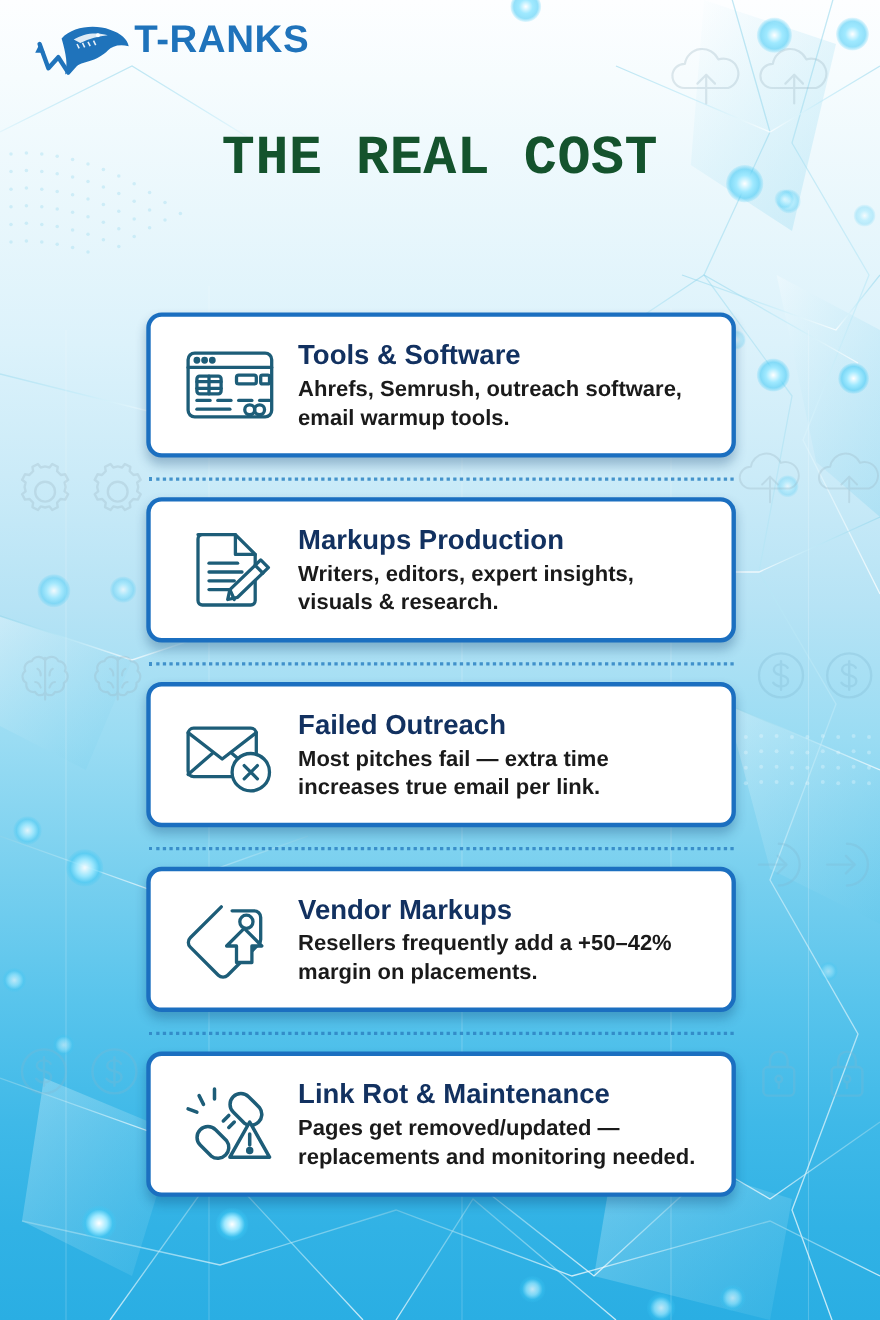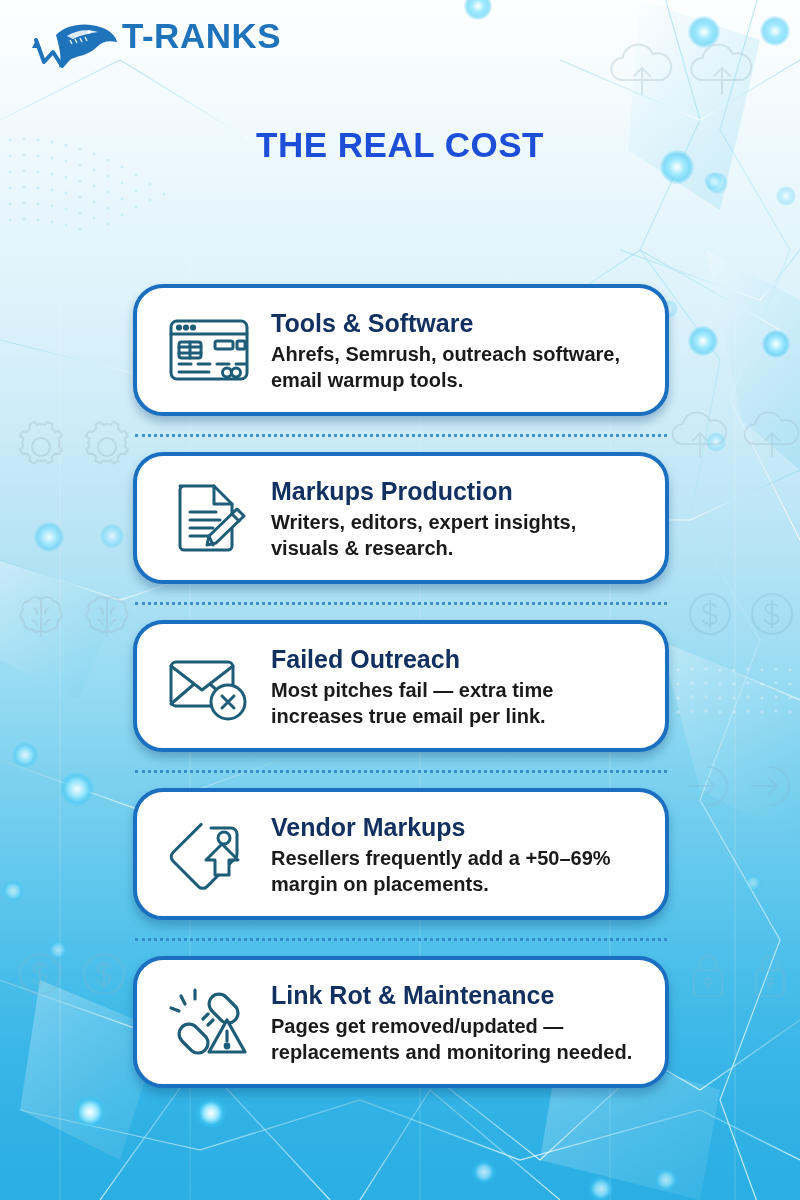--- a/index.html
+++ b/index.html
@@ -87,47 +87,47 @@
   .title-block {
     position: absolute;
     top: 116px;
     left: 0;
     width: 800px;
     text-align: center;
     z-index: 6;
   }
   .title-line {
     display: block;
-    font-family: Liberation Sans, sans-serif;
+    font-family: Liberation Mono, monospace;
     font-weight: 700;
-    font-size: 35px;
+    font-size: 50px;
     line-height: 58px;
     letter-spacing: 0.5px;
-    color: #1d4ed8;
+    color: #14532d;
     white-space: nowrap;
   }
 
   
   .card-list {
     position: absolute;
     top: 284px;
     left: 133px;
     width: 536px;
     z-index: 5;
   }
 
   .card-wrap { position: relative; }
 
   .card {
     position: relative;
     display: flex;
     align-items: center;
     background: #ffffff;
     border: 4px solid #1b6fc0;
-    border-radius: 30px;
+    border-radius: 14px;
     padding: 14px 18px 14px 14px;
     min-height: 130px;
     box-shadow: 0 6px 10px rgba(10,60,110,0.30);
   }
 
   .card-icon {
     flex: 0 0 116px;
     height: 96px;
     display: flex;
     align-items: center;
@@ -583,21 +583,21 @@
     <div class="card">
       <div class="card-icon">
         <svg width="88" height="76" viewBox="0 0 88 76" fill="none" stroke="#1d5d78" stroke-width="3" stroke-linecap="round" stroke-linejoin="round">
           <path d="M49 6H69a6 6 0 0 1 6 6v20a6 6 0 0 1-1.8 4.3L45 64.6a6 6 0 0 1-8.5 0L11 39a6 6 0 0 1 0-8.5L39.2 2.4" transform="translate(-3,6)"></path>
           <circle cx="59" cy="22" r="6"></circle>
           <path d="M52 55V40h-9l16-16 16 16h-9v15z" fill="#ffffff" transform="translate(-2,4)"></path>
         </svg>
       </div>
       <div class="card-text">
         <div class="card-title">Vendor Markups</div>
-        <div class="card-desc">Resellers frequently add a +50–69% margin on placements.</div>
+        <div class="card-desc">Resellers frequently add a +50–42% margin on placements.</div>
       </div>
     </div>
   </div>
 
   <div class="divider"></div>
 
   <div class="card-wrap">
     <div class="card">
       <div class="card-icon">
         <svg width="88" height="76" viewBox="0 0 88 76" fill="none" stroke="#1d5d78" stroke-width="3.2" stroke-linecap="round" stroke-linejoin="round">

